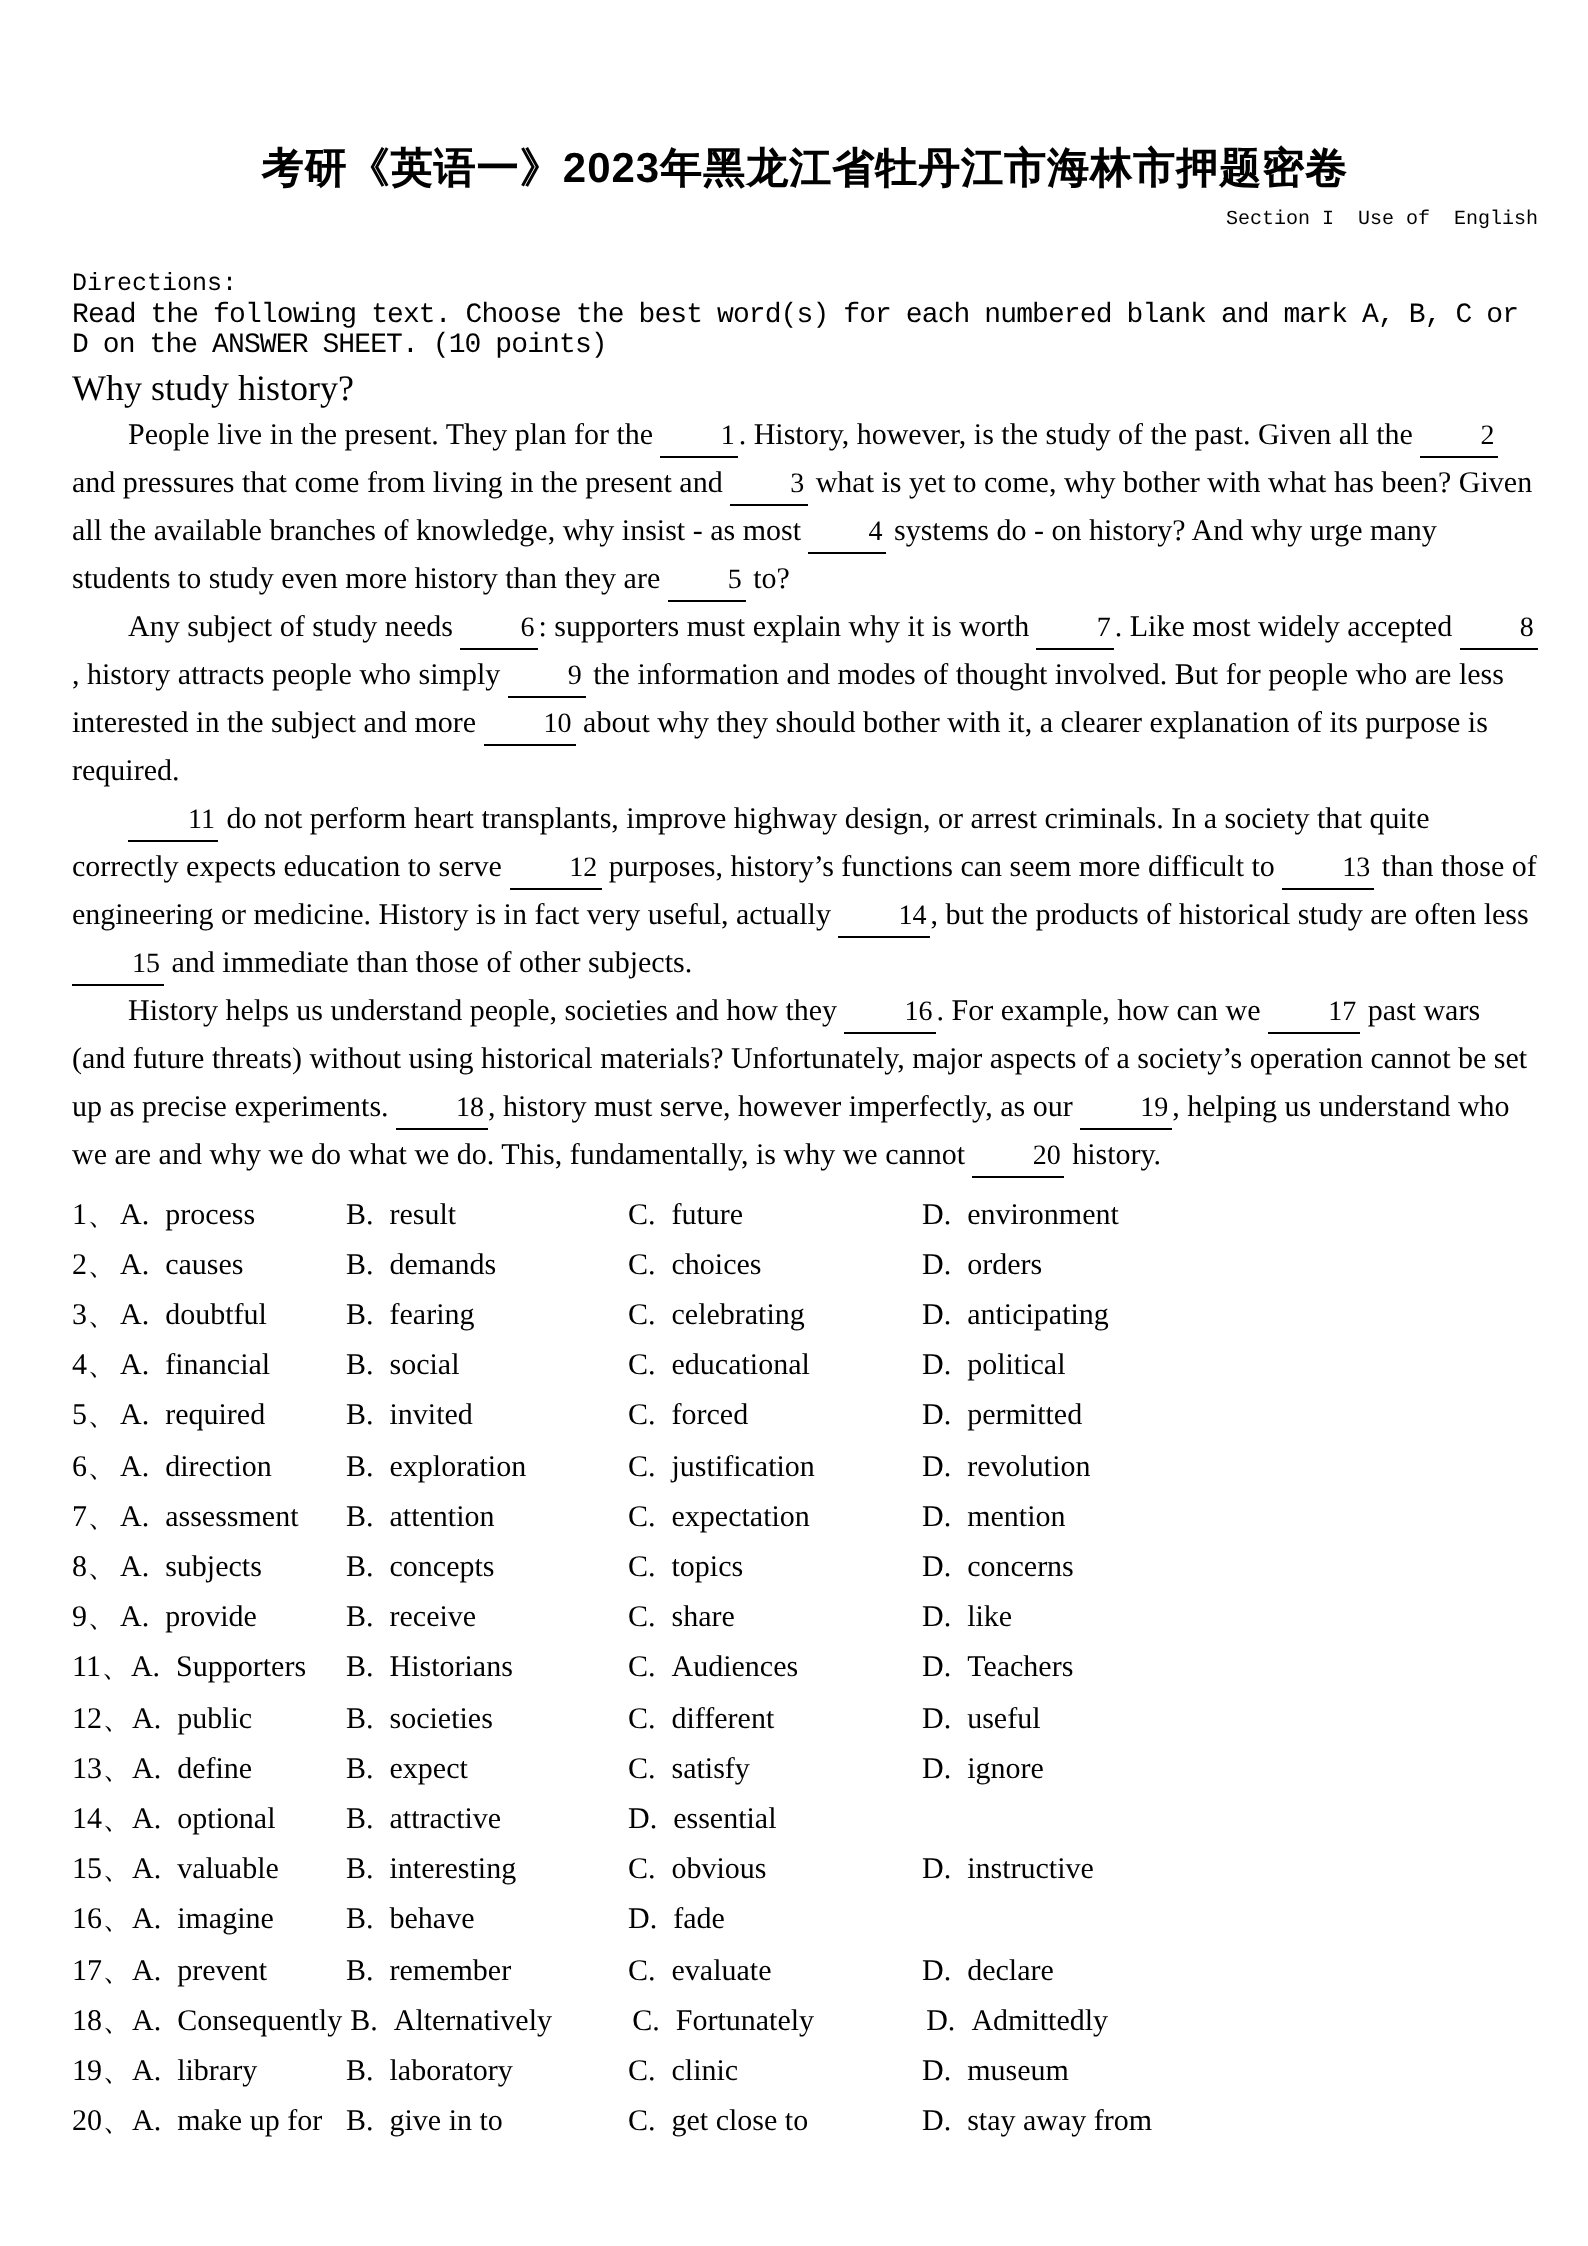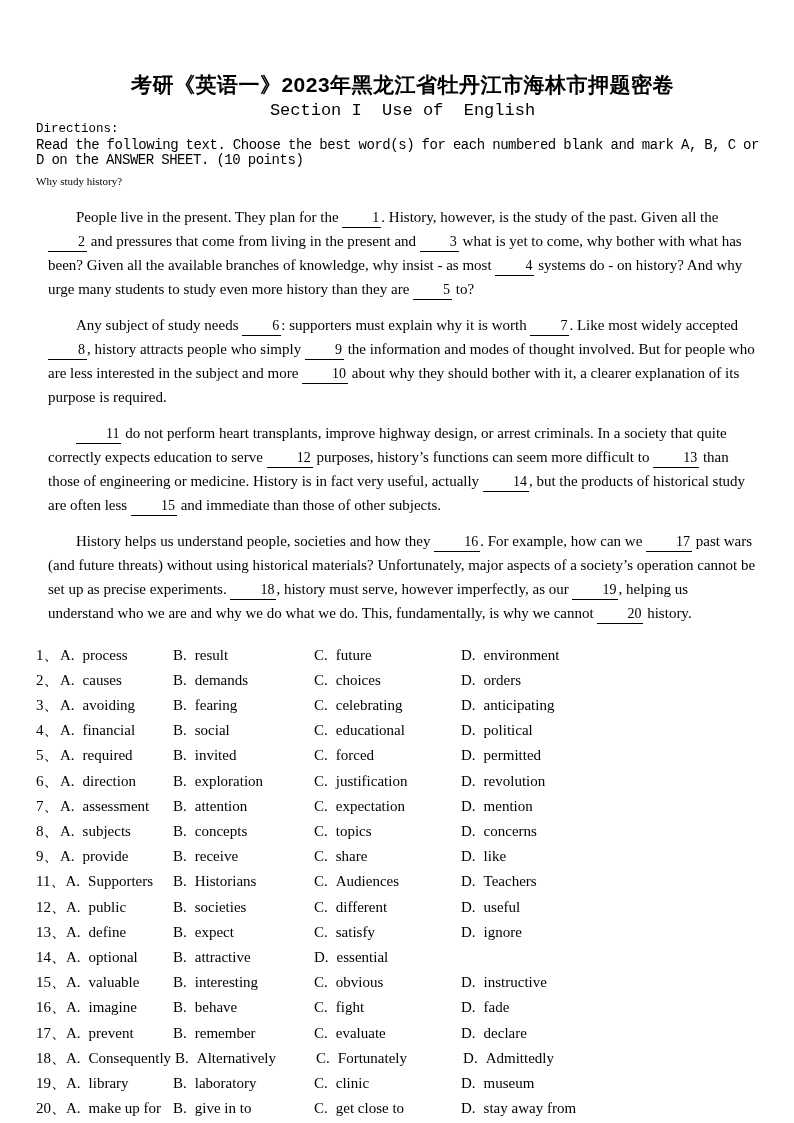--- a/index.html
+++ b/index.html
@@ -23,66 +23,66 @@
     margin: 0;
     text-align: center;
     font-family: "Liberation Sans", sans-serif;
     font-size: 21px;
     font-weight: 700;
     line-height: 30px;
     letter-spacing: 0.5px;
     white-space: nowrap;
   }
   .section-heading {
-    text-align: center;
+    text-align: right;
     font-family: "Liberation Mono", monospace;
-    font-size: 17px;
+    font-size: 10px;
     line-height: 18px;
     white-space: pre;
-    margin: 2px 0 2px 0;
+    margin: 2px 0 15px 0;
   }
   .directions-label {
     font-family: "Liberation Mono", monospace;
     font-size: 12.5px;
     font-weight: 400;
     line-height: 15.5px;
     white-space: pre;
   }
   .directions-text {
     font-family: "Liberation Mono", monospace;
     font-size: 14px;
     line-height: 15.5px;
     letter-spacing: -0.45px;
     word-spacing: -0.5px;
   }
   .passage-title {
     font-family: "Liberation Serif", serif;
-    font-size: 11px;
+    font-size: 18px;
     line-height: 23px;
     margin: 1px 0 0 0;
   }
   .para {
-    margin: 12px;
+    margin: 0;
     font-size: 15px;
     line-height: 24px;
     text-indent: 28px;
     text-align: left;
   }
   .blank {
     display: inline-block;
     min-width: 28px;
     height: 18px;
     line-height: 17px;
     text-align: center;
     border-bottom: 1px solid #000;
     padding: 0 2px;
     font-size: 14px;
   }
   .options-list {
-    margin-top: 18px;
+    margin-top: 6px;
   }
   .q-row {
     display: flex;
     line-height: 25.2px;
     font-size: 15px;
     white-space: nowrap;
   }
   .q-col { flex: 0 0 auto; }
   .q-col-1 { min-width: 137px; padding-right: 4px; box-sizing: border-box; }
   .q-col-2 { min-width: 141px; padding-right: 4px; box-sizing: border-box; }
@@ -116,21 +116,21 @@
         <span class="q-col q-col-3"><span class="opt-letter">C.</span><span class="opt-text">future</span></span>
         <span class="q-col q-col-4"><span class="opt-letter">D.</span><span class="opt-text">environment</span></span>
       </div>
       <div class="q-row">
         <span class="q-col q-col-1"><span class="q-num">2、</span><span class="opt-letter">A.</span><span class="opt-text">causes</span></span>
         <span class="q-col q-col-2"><span class="opt-letter">B.</span><span class="opt-text">demands</span></span>
         <span class="q-col q-col-3"><span class="opt-letter">C.</span><span class="opt-text">choices</span></span>
         <span class="q-col q-col-4"><span class="opt-letter">D.</span><span class="opt-text">orders</span></span>
       </div>
       <div class="q-row">
-        <span class="q-col q-col-1"><span class="q-num">3、</span><span class="opt-letter">A.</span><span class="opt-text">avoiding</span></span>
+        <span class="q-col q-col-1"><span class="q-num">3、</span><span class="opt-letter">A.</span><span class="opt-text">doubtful</span></span>
         <span class="q-col q-col-2"><span class="opt-letter">B.</span><span class="opt-text">fearing</span></span>
         <span class="q-col q-col-3"><span class="opt-letter">C.</span><span class="opt-text">celebrating</span></span>
         <span class="q-col q-col-4"><span class="opt-letter">D.</span><span class="opt-text">anticipating</span></span>
       </div>
       <div class="q-row">
         <span class="q-col q-col-1"><span class="q-num">4、</span><span class="opt-letter">A.</span><span class="opt-text">financial</span></span>
         <span class="q-col q-col-2"><span class="opt-letter">B.</span><span class="opt-text">social</span></span>
         <span class="q-col q-col-3"><span class="opt-letter">C.</span><span class="opt-text">educational</span></span>
         <span class="q-col q-col-4"><span class="opt-letter">D.</span><span class="opt-text">political</span></span>
       </div>
@@ -189,21 +189,20 @@
       </div>
       <div class="q-row">
         <span class="q-col q-col-1"><span class="q-num">15、</span><span class="opt-letter">A.</span><span class="opt-text">valuable</span></span>
         <span class="q-col q-col-2"><span class="opt-letter">B.</span><span class="opt-text">interesting</span></span>
         <span class="q-col q-col-3"><span class="opt-letter">C.</span><span class="opt-text">obvious</span></span>
         <span class="q-col q-col-4"><span class="opt-letter">D.</span><span class="opt-text">instructive</span></span>
       </div>
       <div class="q-row">
         <span class="q-col q-col-1"><span class="q-num">16、</span><span class="opt-letter">A.</span><span class="opt-text">imagine</span></span>
         <span class="q-col q-col-2"><span class="opt-letter">B.</span><span class="opt-text">behave</span></span>
-        <span class="q-col q-col-3"><span class="opt-letter">C.</span><span class="opt-text">fight</span></span>
         <span class="q-col q-col-4"><span class="opt-letter">D.</span><span class="opt-text">fade</span></span>
       </div>
       <div class="q-row">
         <span class="q-col q-col-1"><span class="q-num">17、</span><span class="opt-letter">A.</span><span class="opt-text">prevent</span></span>
         <span class="q-col q-col-2"><span class="opt-letter">B.</span><span class="opt-text">remember</span></span>
         <span class="q-col q-col-3"><span class="opt-letter">C.</span><span class="opt-text">evaluate</span></span>
         <span class="q-col q-col-4"><span class="opt-letter">D.</span><span class="opt-text">declare</span></span>
       </div>
       <div class="q-row">
         <span class="q-col q-col-1"><span class="q-num">18、</span><span class="opt-letter">A.</span><span class="opt-text">Consequently</span></span>

